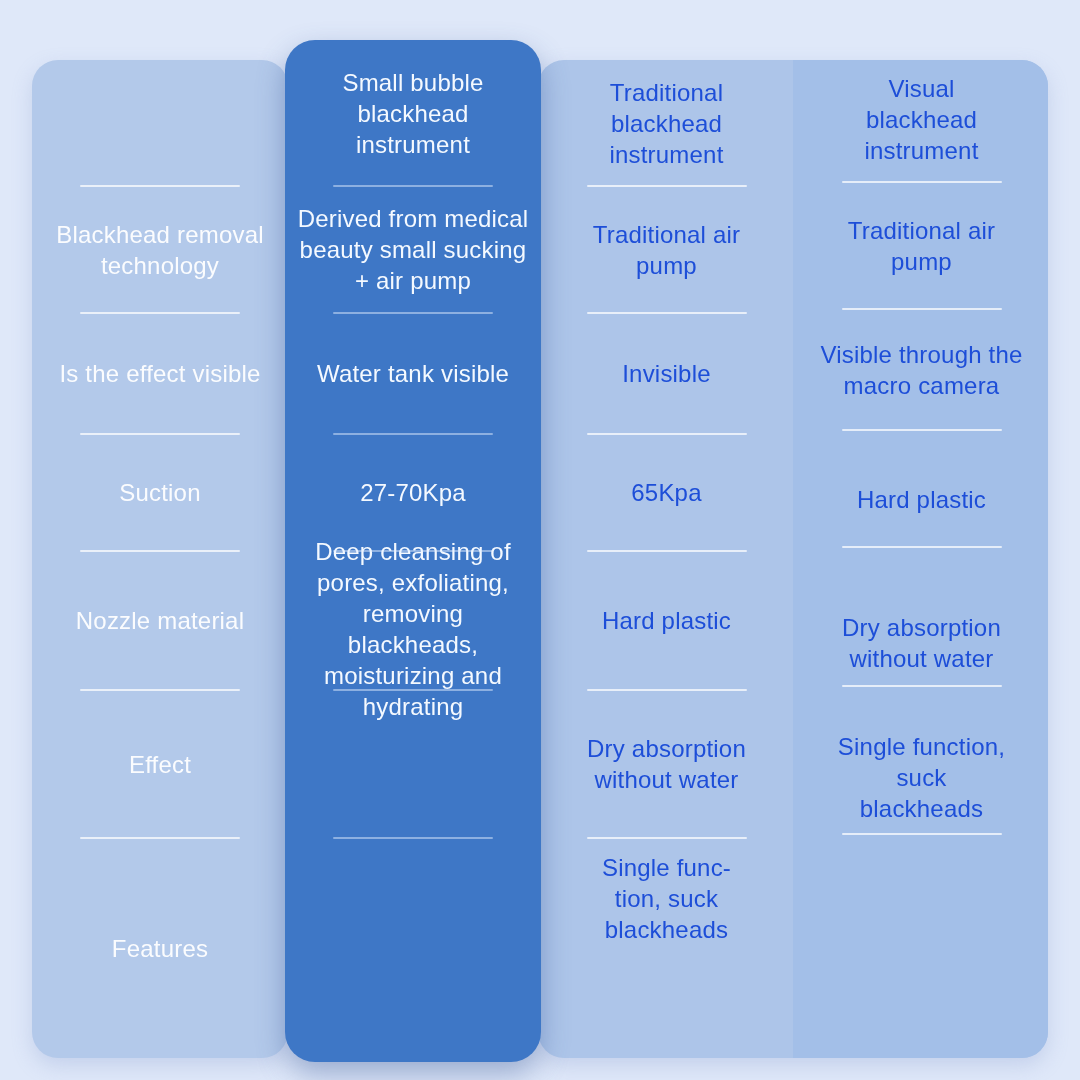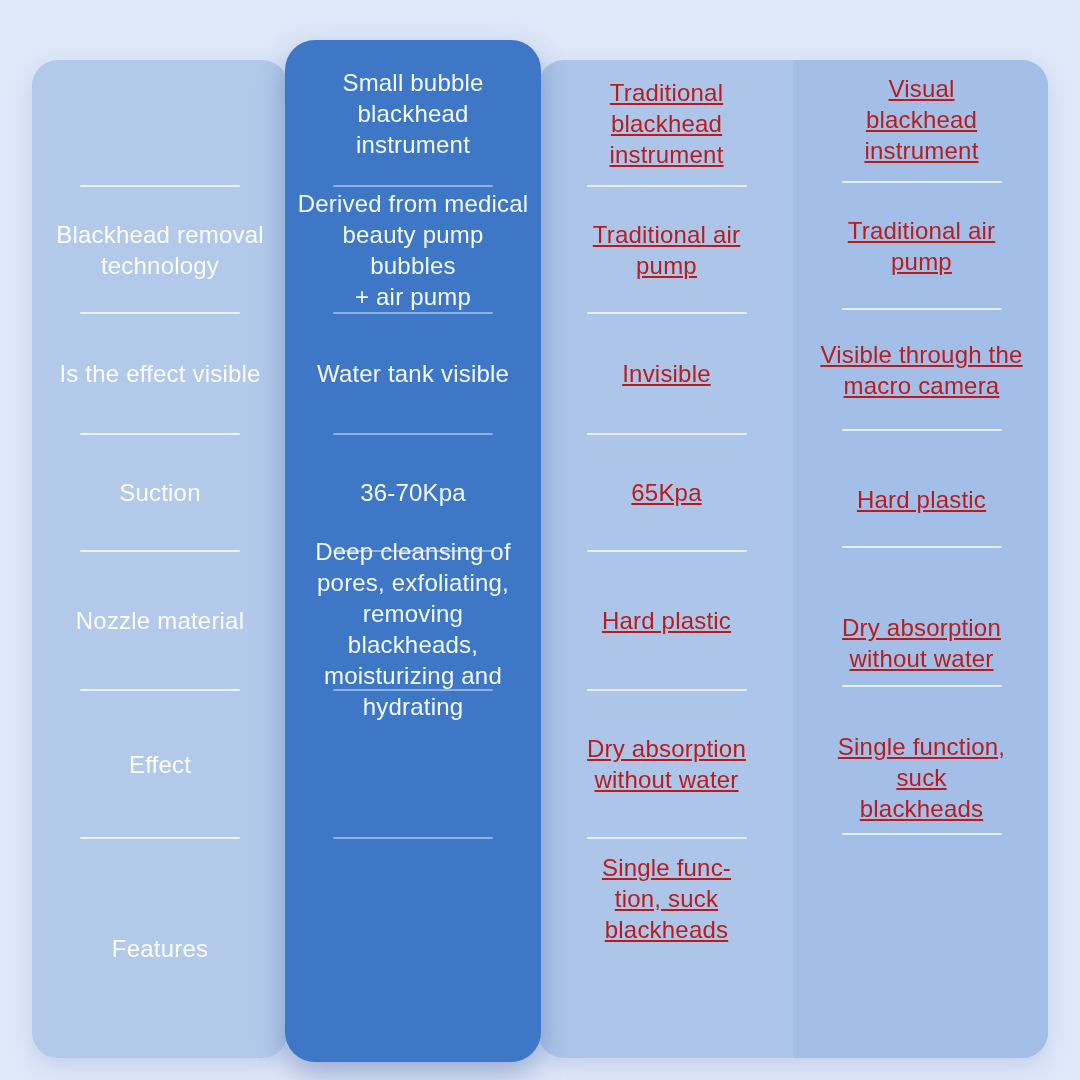--- a/index.html
+++ b/index.html
@@ -40,21 +40,21 @@
   .cell{
     display:flex;align-items:center;justify-content:center;
     text-align:center;white-space:pre-line;
     font-size:24px;line-height:31px;letter-spacing:.2px;
     padding:0 12px;box-sizing:border-box;
   }
   .cell-top{align-items:flex-start;padding-top:14px;}
 
   .light-text{color:rgba(255,255,255,0.95);}
   .white-text{color:#f4f9ff;}
-  .dark-text{color:#b91c1c;text-decoration:underline;}
+  .dark-text{color:#1d4ed8;}
 
   
   .h1{height:126px}.h2{height:127px}.h3{height:121px}
   .h4{height:117px}.h5{height:139px}.h6{height:148px}.h7{height:220px}
   
   .d1{height:146px}.d7{height:156px}
 
   
   .dv{
     position:absolute;left:50%;transform:translateX(-50%);
@@ -91,24 +91,24 @@
     <div class="dv t4"></div>
     <div class="dv t5"></div>
     <div class="dv t6"></div>
   </div>
 
   <div class="col col-2">
     <div class="cell d1 white-text">Small bubble
 blackhead
 instrument</div>
     <div class="cell h2 white-text">Derived from medical
-beauty pump bubbles
+beauty small sucking
 + air pump</div>
     <div class="cell h3 white-text">Water tank visible</div>
-    <div class="cell h4 white-text">36-70Kpa</div>
+    <div class="cell h4 white-text">27-70Kpa</div>
     <div class="cell d7 white-text">Deep cleansing of
 pores, exfoliating,
 removing
 blackheads,
 moisturizing and
 hydrating</div>
     <div class="dv dv-dark u1"></div>
     <div class="dv dv-dark u2"></div>
     <div class="dv dv-dark u3"></div>
     <div class="dv dv-dark u4"></div>

